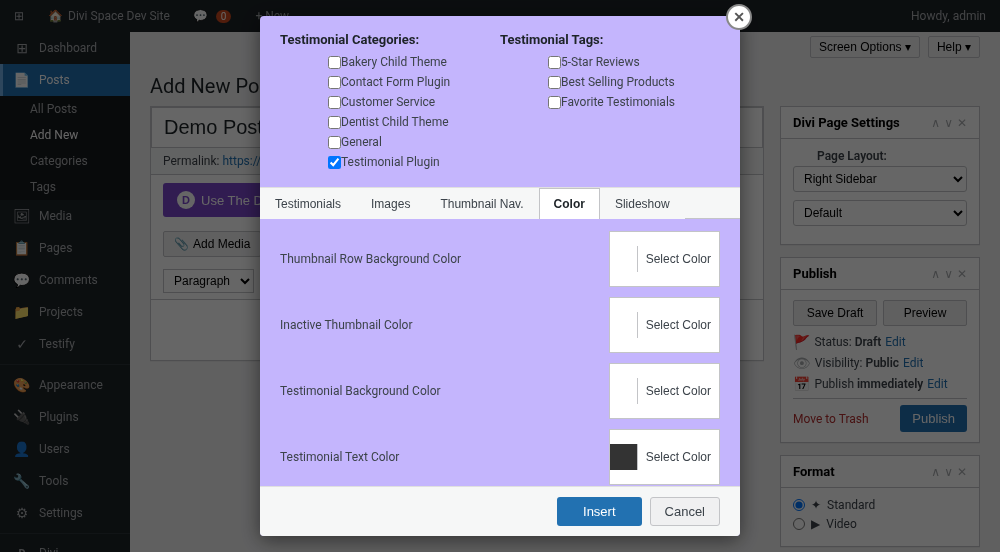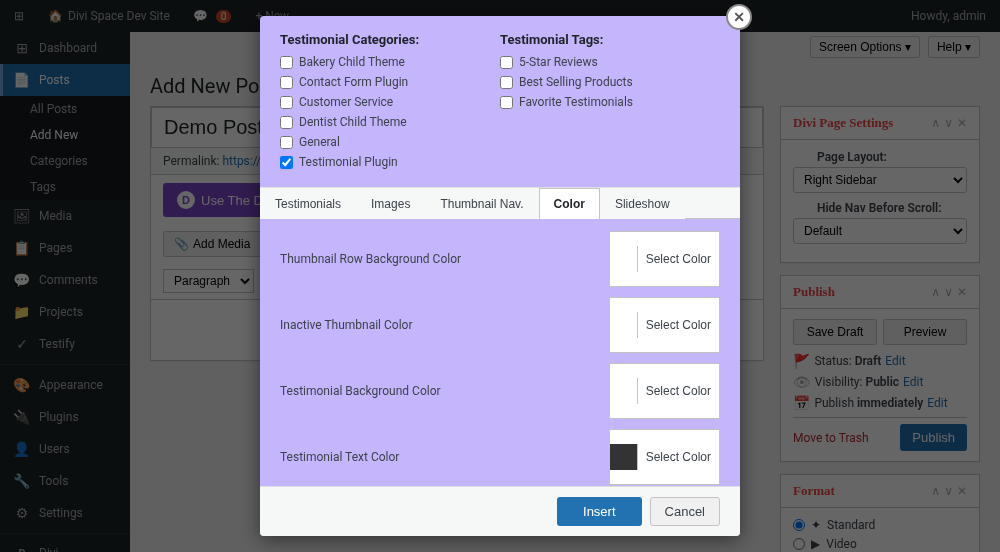--- a/index.html
+++ b/index.html
@@ -38,21 +38,21 @@
     .divi-builder-btn { background: #7b47cb; color: #fff; border: none; padding: 8px 14px; border-radius: 3px; font-size: 13px; cursor: pointer; display: flex; align-items: center; gap: 6px; margin: 8px 12px; }
     .add-media-btn { background: #f0f0f1; border: 1px solid #c3c4c7; padding: 5px 10px; font-size: 12px; cursor: pointer; border-radius: 2px; display: flex; align-items: center; gap: 4px; }
     .editor-toolbar { padding: 6px 12px; border-bottom: 1px solid #c3c4c7; display: flex; align-items: center; gap: 6px; }
     .toolbar-select { border: 1px solid #c3c4c7; padding: 3px 6px; font-size: 12px; background: #fff; }
     .toolbar-btn { background: none; border: 1px solid #c3c4c7; padding: 3px 6px; font-size: 12px; cursor: pointer; font-weight: bold; }
 
     
     .side-panel { width: 200px; flex-shrink: 0; }
     .postbox { background: #fff; border: 1px solid #c3c4c7; box-shadow: 0 1px 1px rgba(0,0,0,.04); margin-bottom: 12px; }
     .postbox-header { padding: 8px 12px; border-bottom: 1px solid #c3c4c7; display: flex; align-items: center; justify-content: space-between; }
-    .postbox-title { font-size: 13px; font-weight: 700; color: #ef4444; font-family: Liberation Serif, serif; }
+    .postbox-title { font-size: 13px; font-weight: 700; color: #000000; }
     .postbox-controls { display: flex; gap: 4px; color: #a7aaad; font-size: 12px; }
     .postbox-body { padding: 10px 12px; }
     .postbox-row { margin-bottom: 8px; }
     .postbox-label { font-size: 12px; color: #3c434a; margin-bottom: 3px; font-weight: 600; padding-left: 24px; }
     .postbox-select { width: 100%; border: 1px solid #c3c4c7; padding: 4px 6px; font-size: 12px; background: #fff; border-radius: 3px; }
     .publish-actions { display: flex; gap: 6px; margin-bottom: 8px; }
     .btn-save-draft { background: #f0f0f1; border: 1px solid #c3c4c7; padding: 5px 8px; font-size: 12px; cursor: pointer; border-radius: 2px; flex: 1; }
     .btn-preview { background: #f0f0f1; border: 1px solid #c3c4c7; padding: 5px 8px; font-size: 12px; cursor: pointer; border-radius: 2px; flex: 1; }
     .publish-meta { font-size: 12px; color: #3c434a; margin-bottom: 5px; display: flex; align-items: center; gap: 4px; }
     .publish-meta .icon { color: #a7aaad; font-size: 14px; }
@@ -65,21 +65,21 @@
     .format-row { display: flex; align-items: center; gap: 6px; margin-bottom: 5px; }
     .format-radio { width: 12px; height: 12px; }
 
     
     .modal-overlay { position: fixed; inset: 0; background: rgba(0,0,0,0.6); z-index: 1000; display: flex; align-items: center; justify-content: center; }
     .modal { background: #c4b5fd; border-radius: 4px; width: 480px; max-height: 520px; overflow: hidden; display: flex; flex-direction: column; box-shadow: 0 4px 20px rgba(0,0,0,0.5); }
     .modal-close { position: absolute; top: -12px; right: -12px; background: #fff; border: 2px solid #888; border-radius: 50%; width: 26px; height: 26px; display: flex; align-items: center; justify-content: center; cursor: pointer; font-size: 14px; font-weight: bold; color: #555; }
     .modal-inner { position: relative; }
     .modal-categories { display: grid; grid-template-columns: 1fr 1fr; gap: 0; padding: 16px 20px 12px; border-bottom: 1px solid #e0e0e0; }
     .modal-col-title { font-size: 13px; font-weight: 700; color: #1d2327; margin-bottom: 8px; }
-    .checkbox-row { display: flex; align-items: center; gap: 6px; margin-bottom: 6px; font-size: 12px; color: #3c434a; }
+    .checkbox-row { display: flex; align-items: center; gap: 0; margin-bottom: 6px; font-size: 12px; color: #3c434a; margin-left: 48px; }
     .checkbox-row input[type=checkbox] { width: 13px; height: 13px; }
     .modal-tabs { display: flex; border-bottom: 1px solid #c3c4c7; background: #f6f7f7; }
     .modal-tab { padding: 8px 14px; font-size: 12px; cursor: pointer; border: 1px solid transparent; border-bottom: none; color: #3c434a; background: #f6f7f7; margin-bottom: -1px; }
     .modal-tab.active { background: #fff; border-color: #c3c4c7; color: #1d2327; font-weight: 600; }
     .modal-content { padding: 12px 20px; flex: 1; overflow-y: auto; }
     .color-row { display: flex; align-items: center; justify-content: space-between; margin-bottom: 10px; }
     .color-label { font-size: 12px; color: #3c434a; }
     .color-btn { display: flex; align-items: center; gap: 0; border: 1px solid #c3c4c7; background: #fff; cursor: pointer; font-size: 12px; padding: 0; }
     .color-swatch { width: 28px; height: 26px; border-right: 1px solid #c3c4c7; background: transparent; }
     .color-swatch.dark { background: #333; }
@@ -233,21 +233,20 @@
             </div>
           </div>
           <div class="postbox-body">
             <div class="postbox-row">
               <div class="postbox-label">Page Layout:</div>
               <select class="postbox-select">
                 <option>Right Sidebar</option>
               </select>
             </div>
             <div class="postbox-row">
-              <div class="postbox-label">Hide Nav Before Scroll:</div>
               <select class="postbox-select">
                 <option>Default</option>
               </select>
             </div>
           </div>
         </div>
 
         <div class="postbox">
           <div class="postbox-header">
             <span class="postbox-title">Publish</span>

